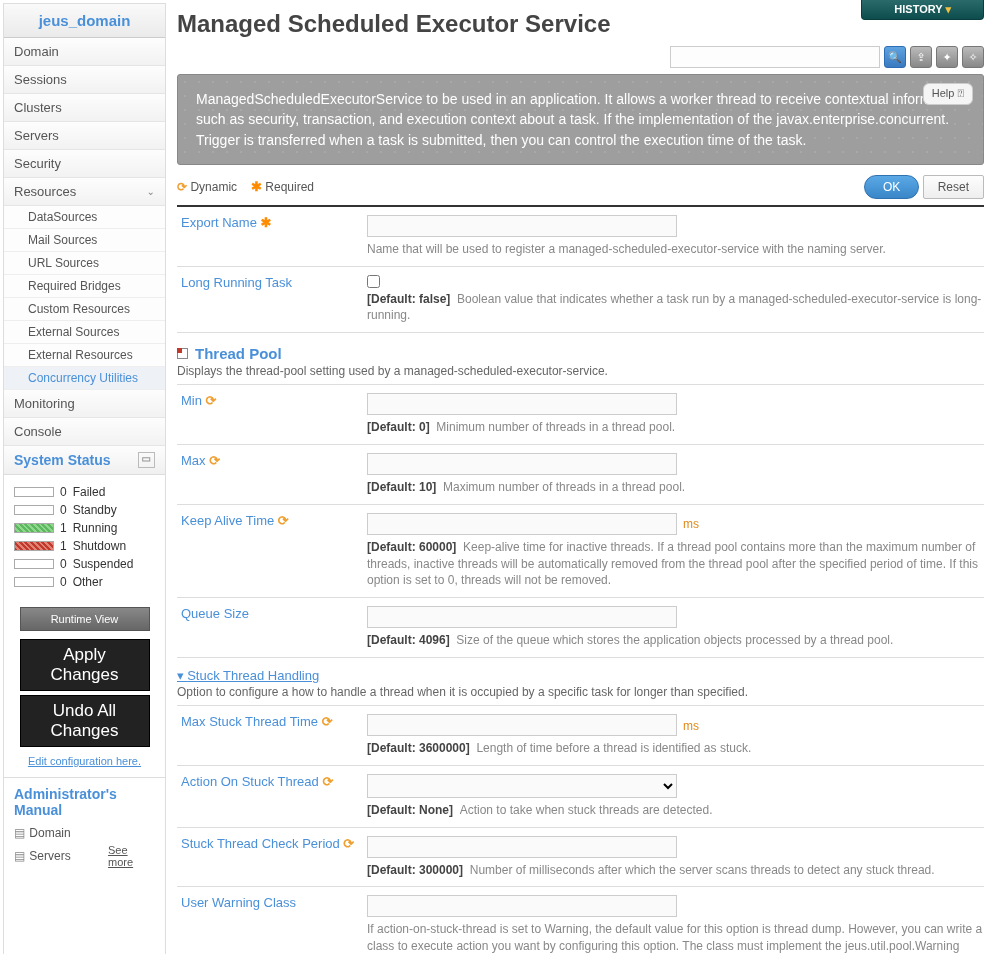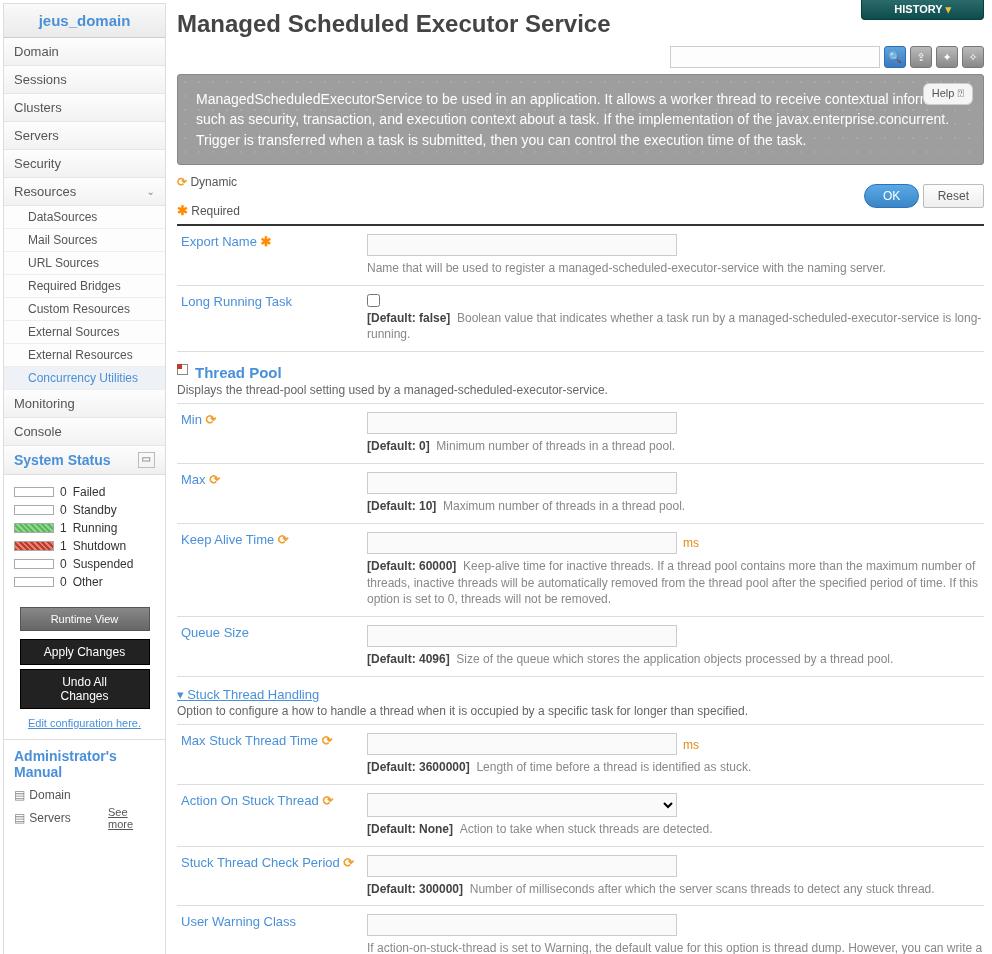--- a/index.html
+++ b/index.html
@@ -10,52 +10,52 @@
 .sidebar-item { padding: 6px 10px; font-size: 13px; color: #555; border-bottom: 1px solid #e5e5e5; cursor: pointer; background: linear-gradient(#fdfdfd,#f2f2f2);}
 .sidebar-item.expanded { display:flex; justify-content:space-between; align-items:center;}
 .sidebar-sub { padding: 4px 10px 4px 24px; font-size: 12px; color: #555; border-bottom: 1px solid #eee; cursor: pointer; background:#fdfdfd;}
 .sidebar-sub.active { color: #4a90d9; background:#eef2f6;}
 .sidebar-section-title { padding: 6px 10px; font-size: 14px; color: #4a90d9; font-weight: bold; border-bottom: 1px solid #ddd; background: linear-gradient(#fdfdfd,#f0f0f0); display:flex; justify-content:space-between;}
 .status-box { padding: 8px 10px; font-size: 12px; }
 .legend-row { display:flex; align-items:center; gap:6px; padding:2px 0;}
 .swatch { width:40px; height:10px; border:1px solid #aaa; background:#fff;}
 .swatch.green{ background: repeating-linear-gradient(45deg,#5cb85c,#5cb85c 2px,#8fd68f 2px,#8fd68f 4px);}
 .swatch.red{ background: repeating-linear-gradient(45deg,#c0392b,#c0392b 2px,#e08274 2px,#e08274 4px);}
-.btn-dark { display:block; margin:4px auto; background:#222; color:#fff; font-size:12px; padding:5px 16px; width:130px; text-align:center; cursor:pointer; border:1px solid #000;}
+.btn-dark { display:block; margin:4px auto; background:#222; color:#fff; font-size:17px; padding:5px 16px; width:130px; text-align:center; cursor:pointer; border:1px solid #000;}
 .btn-gray { display:block; margin:8px auto; background:linear-gradient(#888,#666); color:#fff; font-size:11px; padding:5px 0; width:130px; text-align:center; cursor:pointer; border:1px solid #555;}
 .link-center { display:block; text-align:center; color:#4a90d9; text-decoration:underline; font-size:11px; padding:4px 0 10px;}
 .manual { padding:8px 10px; border-top:1px solid #ddd;}
 .manual-title{ color:#4a90d9; font-size:14px; font-weight:bold; padding-bottom:6px;}
 .manual-link{ color:#555; padding:2px 0; display:flex; align-items:center; gap:4px; font-size:12px;}
 .seemore{ color:#555; text-decoration:underline; margin-left:26px;font-size:11px;}
 .main { flex:1; padding: 0 8px 20px 8px; position:relative;}
 .history-tab { position:absolute; right:8px; top:0; background:linear-gradient(#2a6a6a,#0d4d4d); color:#fff; font-weight:bold; font-size:11px; padding:3px 32px; border-radius:0 0 4px 4px; border:1px solid #0a3d3d; border-top:none; cursor:pointer;}
 .history-tab::after{content:" ▾"; color:#f0c040;}
 .page-title { font-size: 24px; font-weight:bold; color:#444; padding: 10px 0 8px;}
 .toolbar { display:flex; justify-content:flex-end; align-items:center; gap:4px; padding-bottom:6px;}
 .toolbar input{ width:210px; height:22px; border:1px solid #ccc; padding:0 4px; background:#fdfdfd;}
 .icon-btn{ width:22px; height:22px; background:linear-gradient(#5fa3e0,#3a7ac0); border:1px solid #2d6db5; border-radius:3px; display:flex; align-items:center; justify-content:center; color:#fff; font-size:11px; cursor:pointer;}
 .icon-btn.gray{ background:linear-gradient(#bbb,#888); border-color:#777;}
 .desc-box { background:#9e9e9e; color:#fff; border-radius:3px; padding:14px 18px; position:relative; font-size:14px; line-height:1.45; background-image: radial-gradient(rgba(255,255,255,0.1) 1px, transparent 1px); background-size:14px 14px; border:1px solid #888;}
 .desc-box .help{ position:absolute; right:10px; top:8px; background:#f5f5f5; color:#555; font-size:11px; padding:2px 8px; border:1px solid #ccc; border-radius:6px; cursor:pointer;}
 .legend-bar { padding:10px 0 6px; font-size:12px; color:#555; display:flex; justify-content:space-between; align-items:center; border-bottom:2px solid #333;}
-.legend-bar .left{display:flex; gap:14px; align-items:flex-start;flex-direction:column;}
+.legend-bar .left{display:flex; gap:14px; align-items:center;}
 .sync-icon{ color:#f0a030; font-weight:bold;}
 .req-icon{ color:#ff8c00; font-weight:bold; font-size:13px;}
 .btn-ok{ background:linear-gradient(#5aa9e6,#3a86c8); color:#fff; border:1px solid #2f72b0; padding:4px 18px; font-size:12px; cursor:pointer; border-radius:12px;}
 .btn-reset{ background:linear-gradient(#fdfdfd,#eee); color:#555; border:1px solid #bbb; padding:4px 14px; font-size:12px; cursor:pointer; border-radius:2px;}
 .form-row { display:flex; border-bottom:1px solid #ddd; padding:8px 0;}
 .form-label { width:190px; color:#4a90d9; font-size:13px; padding-left:4px;}
 .form-content { flex:1; color:#555; font-size:12px;}
 .form-content input[type=text]{ width:310px; height:22px; border:1px solid #ccc; background:#fafafa; margin-bottom:4px; padding:0 4px;}
 .form-content select{ width:310px; height:24px; border:1px solid #ccc; background:#fafafa; margin-bottom:4px;}
 .form-hint{ color:#888; line-height:1.4;}
 .def{ color:#444; font-weight:bold;}
 .unit{ color:#e08b1c; display:inline-block; margin-left:6px;}
-.section-h{ color:#4a90d9; font-size:15px; font-weight:bold; padding:12px 0 2px; display:flex; align-items:flex-start; gap:5px;}
+.section-h{ color:#4a90d9; font-size:15px; font-weight:bold; padding:12px 0 2px; display:flex; align-items:center; gap:5px;}
 .section-desc{ color:#666; font-size:12px; padding-bottom:6px; border-bottom:1px solid #ddd;}
 .sub-section{ color:#4a90d9; font-size:13px; padding:10px 0 2px;}
 .sub-section::before{content:"▾ "; color:#4a90d9;}
 .sub-section{text-decoration:underline;}
 .chev{font-size:10px;color:#888;}
 .sq{display:inline-block;width:11px;height:11px;border:1px solid #888;position:relative;margin-right:2px;}
 .sq::before{content:"";position:absolute;left:-1px;top:-1px;width:5px;height:5px;background:#c0392b;}
 .mon-icon{font-size:10px;color:#999;border:1px solid #bbb;padding:0 3px;}
 .book{color:#888;}
 </style>

